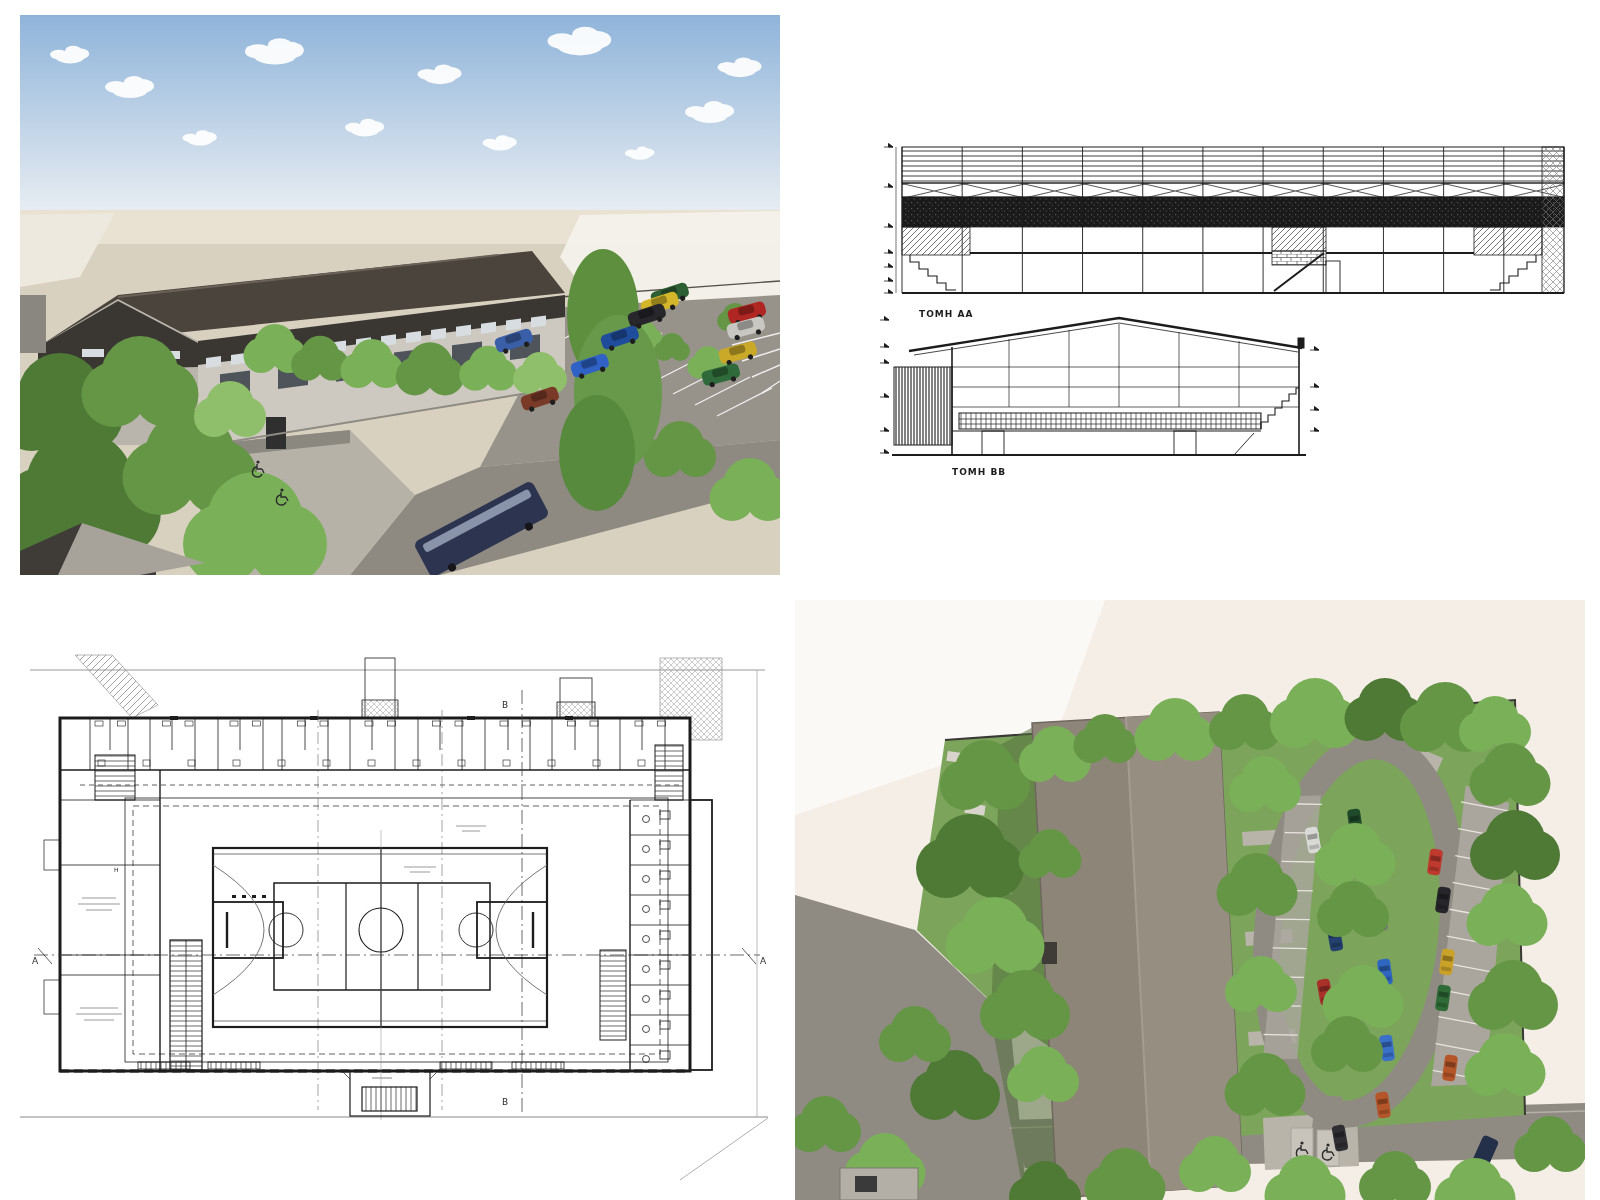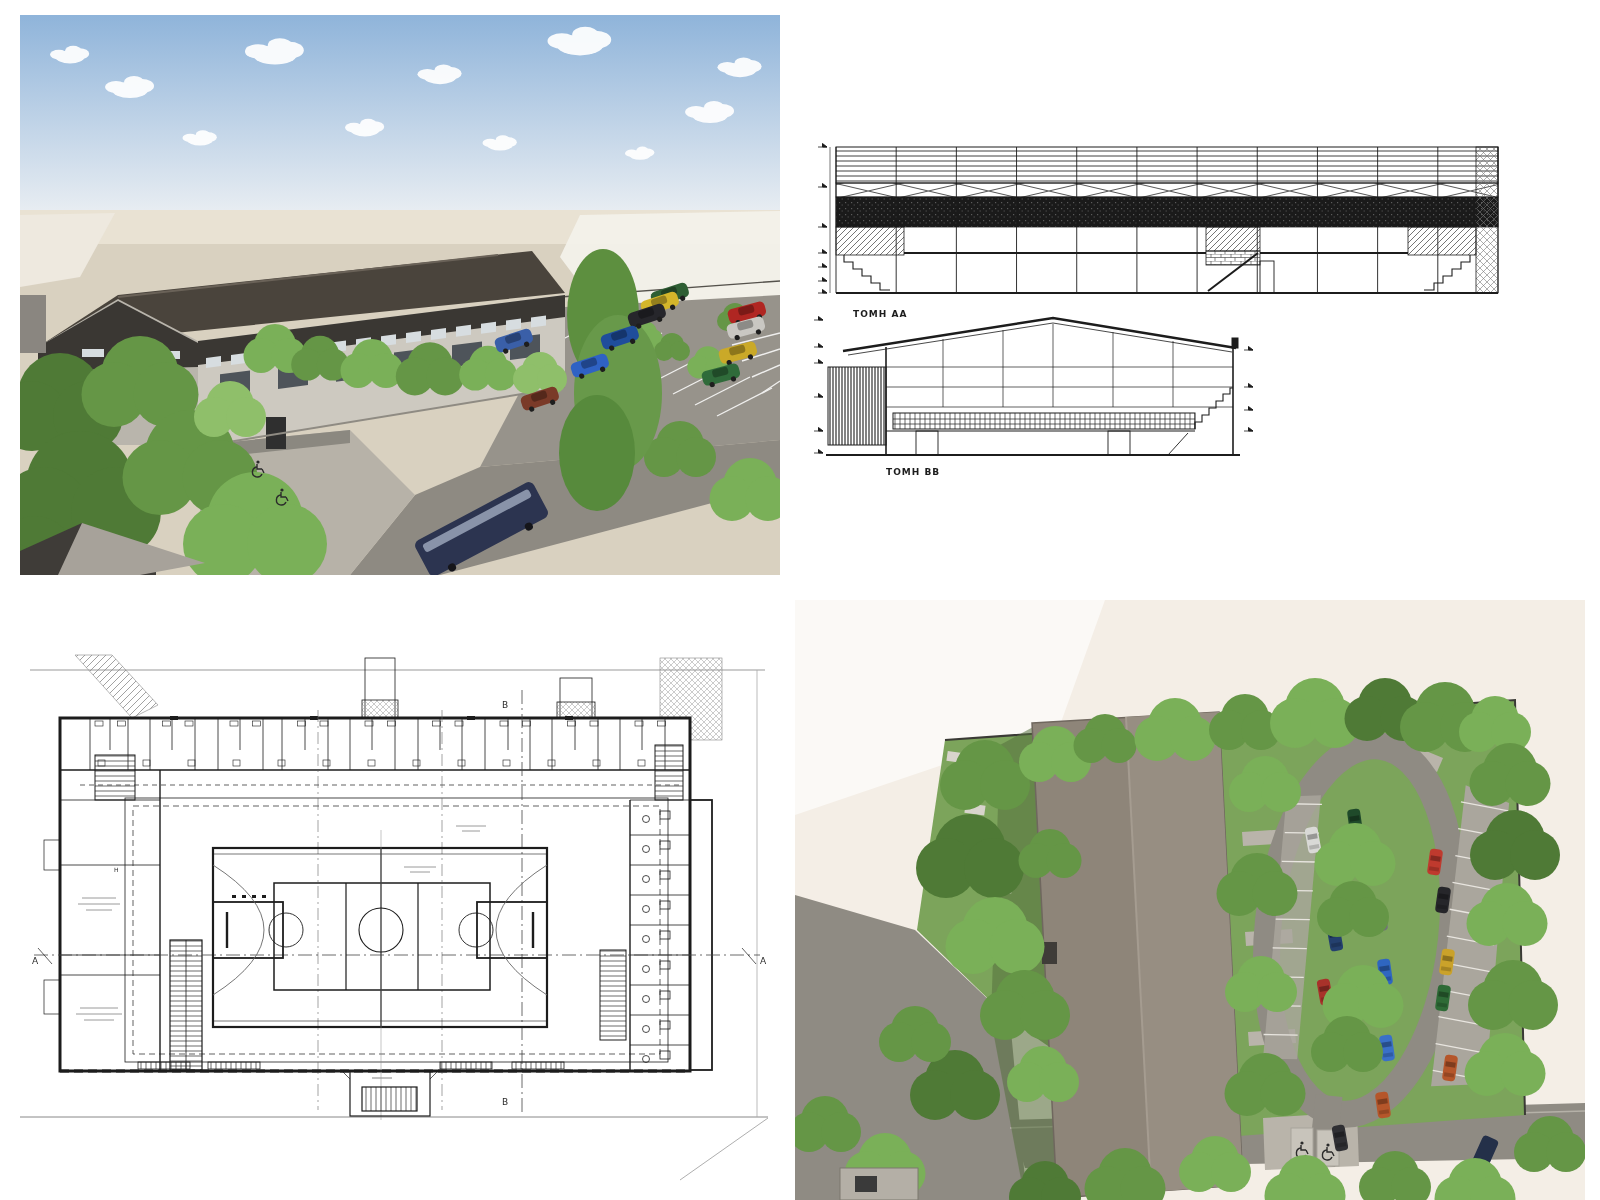--- a/index.html
+++ b/index.html
@@ -190,21 +190,21 @@
 
     <use href="#wc" x="238" y="452"></use>
     <use href="#wc" x="262" y="480"></use>
 
     <polygon points="0,536 62,508 136,556 136,560 0,560" fill="#3f3c38"></polygon>
     <polygon points="62,508 185,548 120,560 38,560" fill="#a7a29a"></polygon>
     <rect x="0" y="280" width="26" height="58" fill="#8a8680"></rect>
   </svg>
   </div>
 
-  <div class="panel" style="left:808px;top:135px;width:710px;height:345px;">
+  <div class="panel" style="left:874px;top:135px;width:710px;height:345px;">
   <svg width="710" height="345" viewBox="0 0 710 345">
     <defs>
       <pattern id="hstripe" width="6" height="5" patternUnits="userSpaceOnUse">
         <line x1="0" y1="1" x2="6" y2="1" stroke="#2a2a2a" stroke-width="0.9"></line>
       </pattern>
       <pattern id="xbrace" width="60.2" height="14" patternUnits="userSpaceOnUse">
         <line x1="0" y1="0" x2="60.2" y2="14" stroke="#2a2a2a" stroke-width="0.8"></line>
         <line x1="0" y1="14" x2="60.2" y2="0" stroke="#2a2a2a" stroke-width="0.8"></line>
       </pattern>
       <pattern id="speckle" width="6" height="6" patternUnits="userSpaceOnUse">

